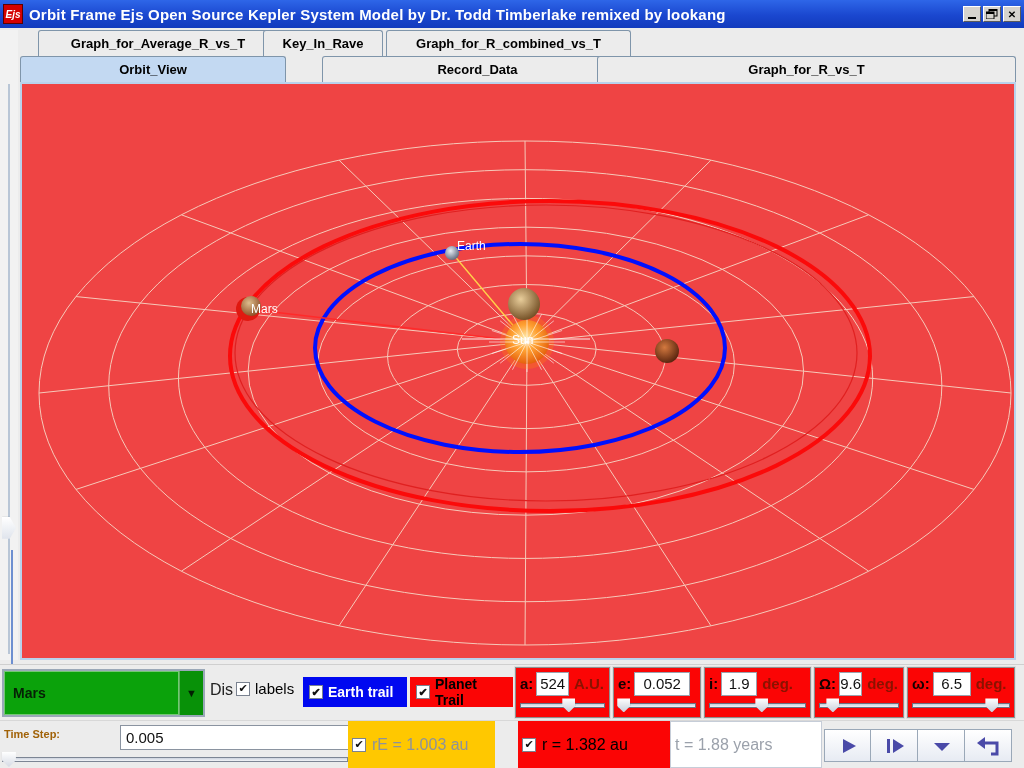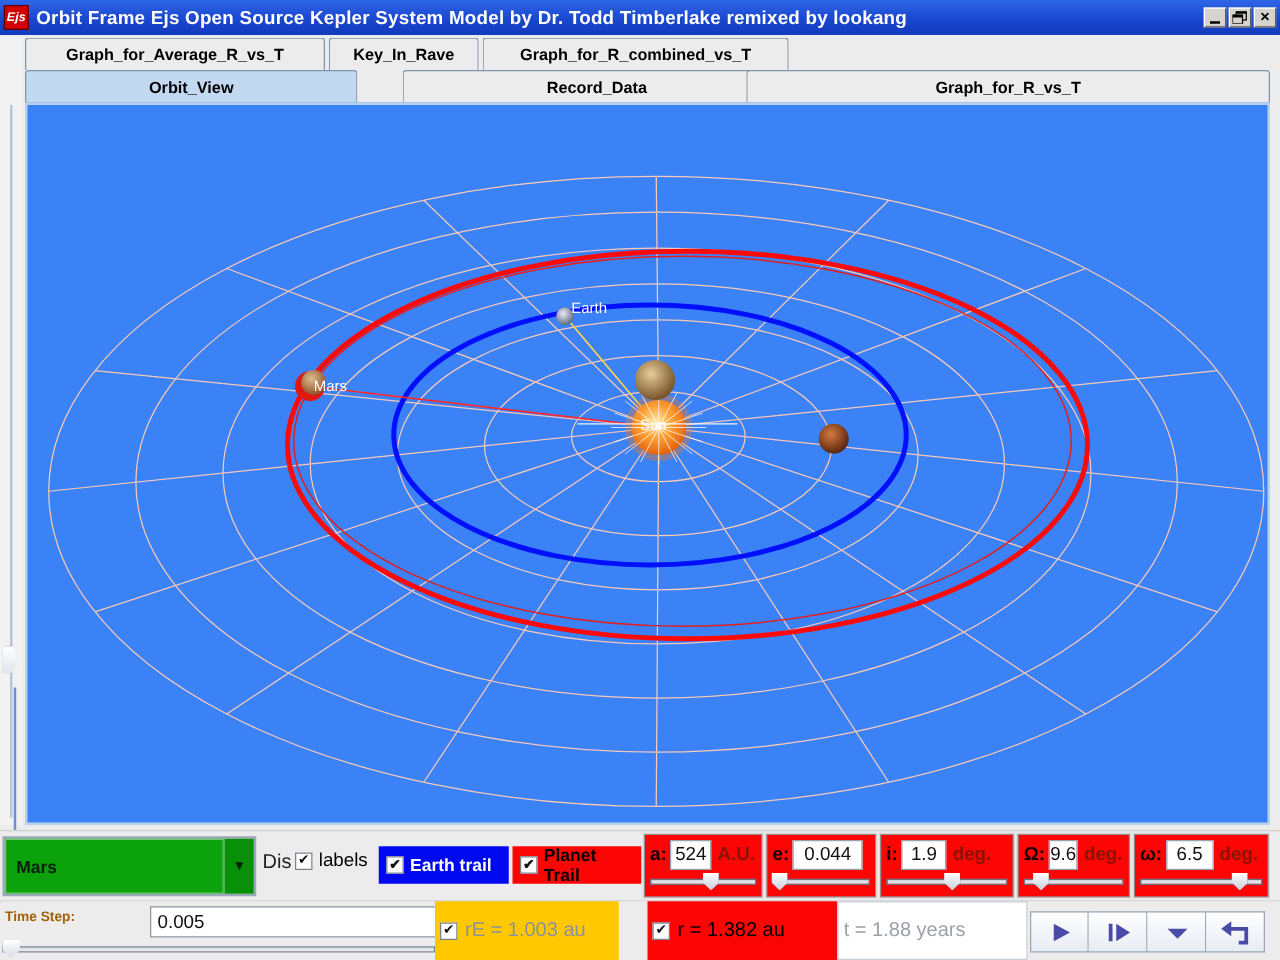--- a/index.html
+++ b/index.html
@@ -32,21 +32,21 @@
 
   
   .vstrip { position:absolute; left:0; top:30px; width:18px; height:630px; background:#f2f2f2; }
   .vtrack { position:absolute; left:8px; top:54px; width:2px; height:570px; background:#b9c6d6; }
   .vtrack-blue { position:absolute; left:11px; top:520px; width:2px; height:140px; background:#6d8fd0; }
   .vthumb { position:absolute; left:2px; width:14px; height:22px;
     background:linear-gradient(180deg,#ffffff,#dfe4ec);
     clip-path:polygon(0 0,55% 0,100% 50%,55% 100%,0 100%);
     filter:drop-shadow(0 0 1px #46505e); }
   .viewport { position:absolute; left:20px; top:82px; width:996px; height:578px;
-    background:#3b82f6; border:2px solid #b9d2ec; }
+    background:#ef4444; border:2px solid #b9d2ec; }
   .viewport svg { display:block; }
 
   
   .row1 { position:absolute; left:0; top:664px; width:1024px; height:56px; background:#ececec; border-top:1px solid #cfcfcf; }
   .planet-select { position:absolute; left:2px; top:4px; width:203px; height:48px;
     border:2px solid #9aa8b8; display:flex; }
   .planet-select .val { flex:1; background:#0ba20b; color:#103010; font-weight:bold; font-size:14px;
     display:flex; align-items:center; padding-left:8px; border:1px solid #74c874; color:#062006; }
   .planet-select .arrow { width:24px; background:#089108; border-left:1px solid #5ab05a;
     display:flex; align-items:center; justify-content:center; color:#022002; font-size:11px; }
@@ -120,21 +120,21 @@
           <rect x="0" y="3" width="8" height="2" fill="#000"></rect>
         </svg>
       </div>
       <div class="winbtn">
           <span>✕</span>
         </div>
     </div>
   </div>
 
   <div class="tabrow1">
-    <div class="tab" style="left:0; width:240px;">Graph_for_Average_R_vs_T</div>
+    <div class="tab" style="left:18px; width:240px;">Graph_for_Average_R_vs_T</div>
     <div class="tab" style="left:243px; width:120px;">Key_In_Rave</div>
     <div class="tab" style="left:366px; width:245px;">Graph_for_R_combined_vs_T</div>
   </div>
   <div class="tabrow2">
     <div class="tab selected" style="left:0; width:266px;">Orbit_View</div>
     <div class="tab" style="left:266px; width:311px;margin-left:36px;">Record_Data</div>
     <div class="tab" style="left:577px; width:419px;">Graph_for_R_vs_T</div>
   </div>
 
   <div class="vstrip">
@@ -252,21 +252,21 @@
         <span class="param-unit">A.U.</span>
       </div>
       <div class="pslider">
         <div class="ptrack"></div>
         <div class="pthumb" style="left: calc(58% - 7px);"></div>
       </div>
     </div>
     <div class="param" style="left:613px; width:88px;">
       <div class="param-top">
         <span class="param-label">e:</span>
-        <span class="param-value">0.044</span>
+        <span class="param-value">0.052</span>
         <span class="param-unit"></span>
       </div>
       <div class="pslider">
         <div class="ptrack"></div>
         <div class="pthumb" style="left: calc(8% - 7px);"></div>
       </div>
     </div>
     <div class="param" style="left:704px; width:107px;">
       <div class="param-top">
         <span class="param-label">i:</span>

